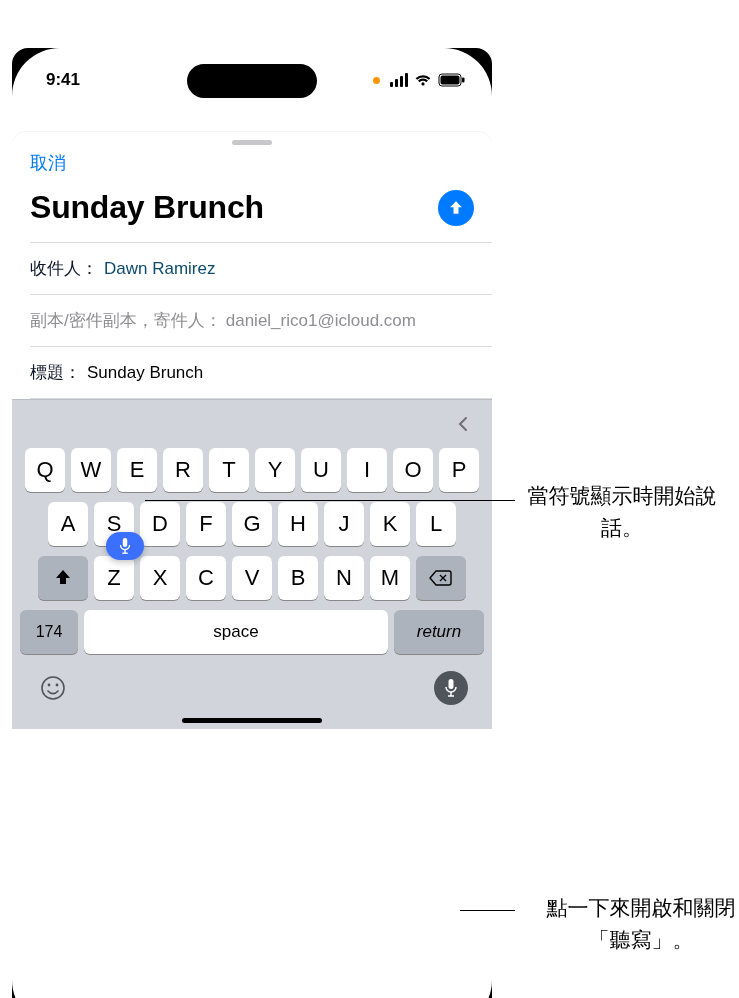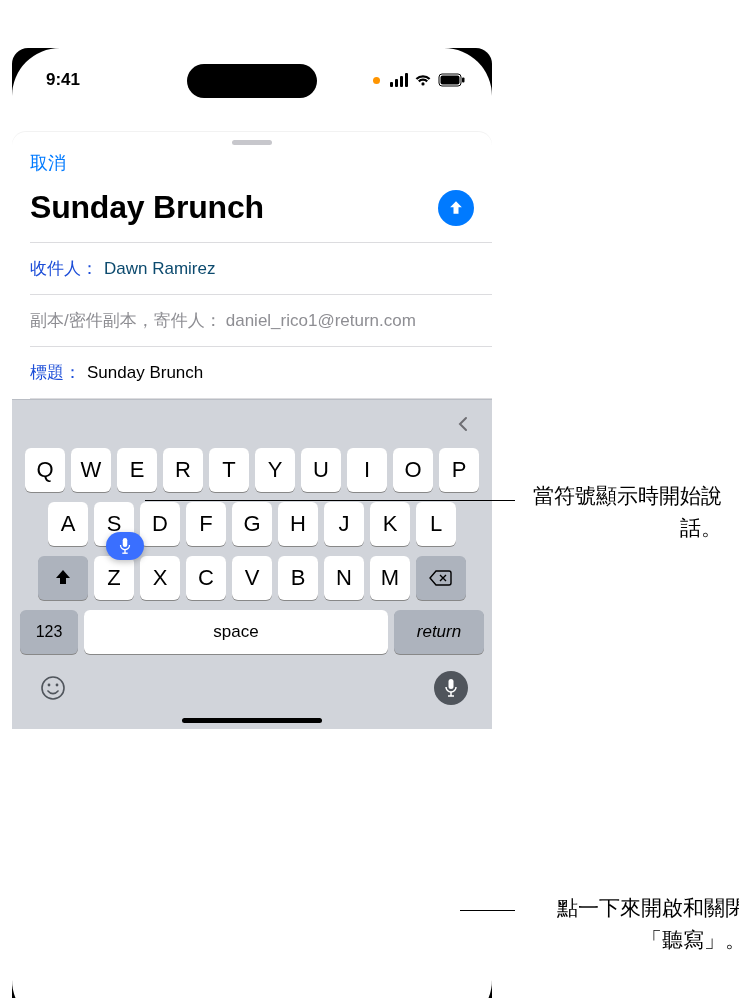--- a/index.html
+++ b/index.html
@@ -74,21 +74,21 @@
     background: #007aff; display: flex; align-items: center; justify-content: center;
   }
   .send svg { width: 20px; height: 20px; }
 
   .divider { height: 1px; background: #dcdcdf; margin: 0 0 0 18px; }
 
   .row {
     display: flex; align-items: center;
     padding: 14px 18px; font-size: 17px;
   }
-  .row .label { color: #1d4ed8; margin-right: 6px; }
+  .row .label { color: #0f172a; margin-right: 6px; }
   .row .link { color: #0c4a6e; }
   .row .value { color: #000; }
   .row .dim { color: #8e8e93; }
 
   .body-area {
     padding: 14px 18px 0 18px;
     font-size: 18px; color: #000; line-height: 1.35;
     flex: 1 1 auto;
     position: relative;
   }
@@ -156,21 +156,21 @@
   }
   .home {
     width: 140px; height: 5px; background: #000; border-radius: 3px;
     margin: 4px auto 0;
   }
 
   
   .callout {
     position: absolute;
     font-size: 21px; color: #000; line-height: 1.5;
-    text-align: right;
+    text-align: center;
   }
   .callout-line {
     position: absolute; height: 1px; background: #000;
   }
 </style>
 </head>
 <body>
 
 <div class="phone">
   <div class="screen">
@@ -217,21 +217,21 @@
       <div class="divider"></div>
 
       <div class="row">
         <span class="label">收件人：</span>
         <span class="link">Dawn Ramirez</span>
       </div>
       <div class="divider"></div>
 
       <div class="row" style="padding-top:14px;padding-bottom:14px;">
         <span class="dim">副本/密件副本，寄件人：</span>
-        <span class="dim" style="margin-left:4px">daniel_rico1@return.com</span>
+        <span class="dim" style="margin-left:4px">daniel_rico1@icloud.com</span>
       </div>
       <div class="divider"></div>
 
       <div class="row">
         <span class="label">標題：</span>
         <span class="value">Sunday Brunch</span>
       </div>
       <div class="divider"></div>
 
     </div>
@@ -285,21 +285,21 @@
           </div>
           <div id="kb-row3" style="display:contents"><div class="key">Z</div><div class="key">X</div><div class="key">C</div><div class="key">V</div><div class="key">B</div><div class="key">N</div><div class="key">M</div></div>
           <div class="key-fn back">
             <svg width="24" height="18" viewBox="0 0 24 18">
                 <path d="M7 2h13a2 2 0 0 1 2 2v10a2 2 0 0 1-2 2H7l-6-7 6-7z" fill="none" stroke="#000" stroke-width="1.4"></path>
                 <path d="M11 6l6 6M17 6l-6 6" stroke="#000" stroke-width="1.4"></path>
               </svg>
           </div>
         </div>
         <div class="kb-row row4">
-          <div class="key-fn num">123</div>
+          <div class="key-fn num">174</div>
           <div class="key-fn space">space</div>
           <div class="key-fn ret">return</div>
         </div>
       </div>
       <div class="dock">
         <div class="circ">
           <svg width="26" height="26" viewBox="0 0 26 26">
               <circle cx="13" cy="13" r="11" fill="none" stroke="#50555c" stroke-width="1.6"></circle>
               <circle cx="9" cy="10" r="1.4" fill="#50555c"></circle>
               <circle cx="17" cy="10" r="1.4" fill="#50555c"></circle>

